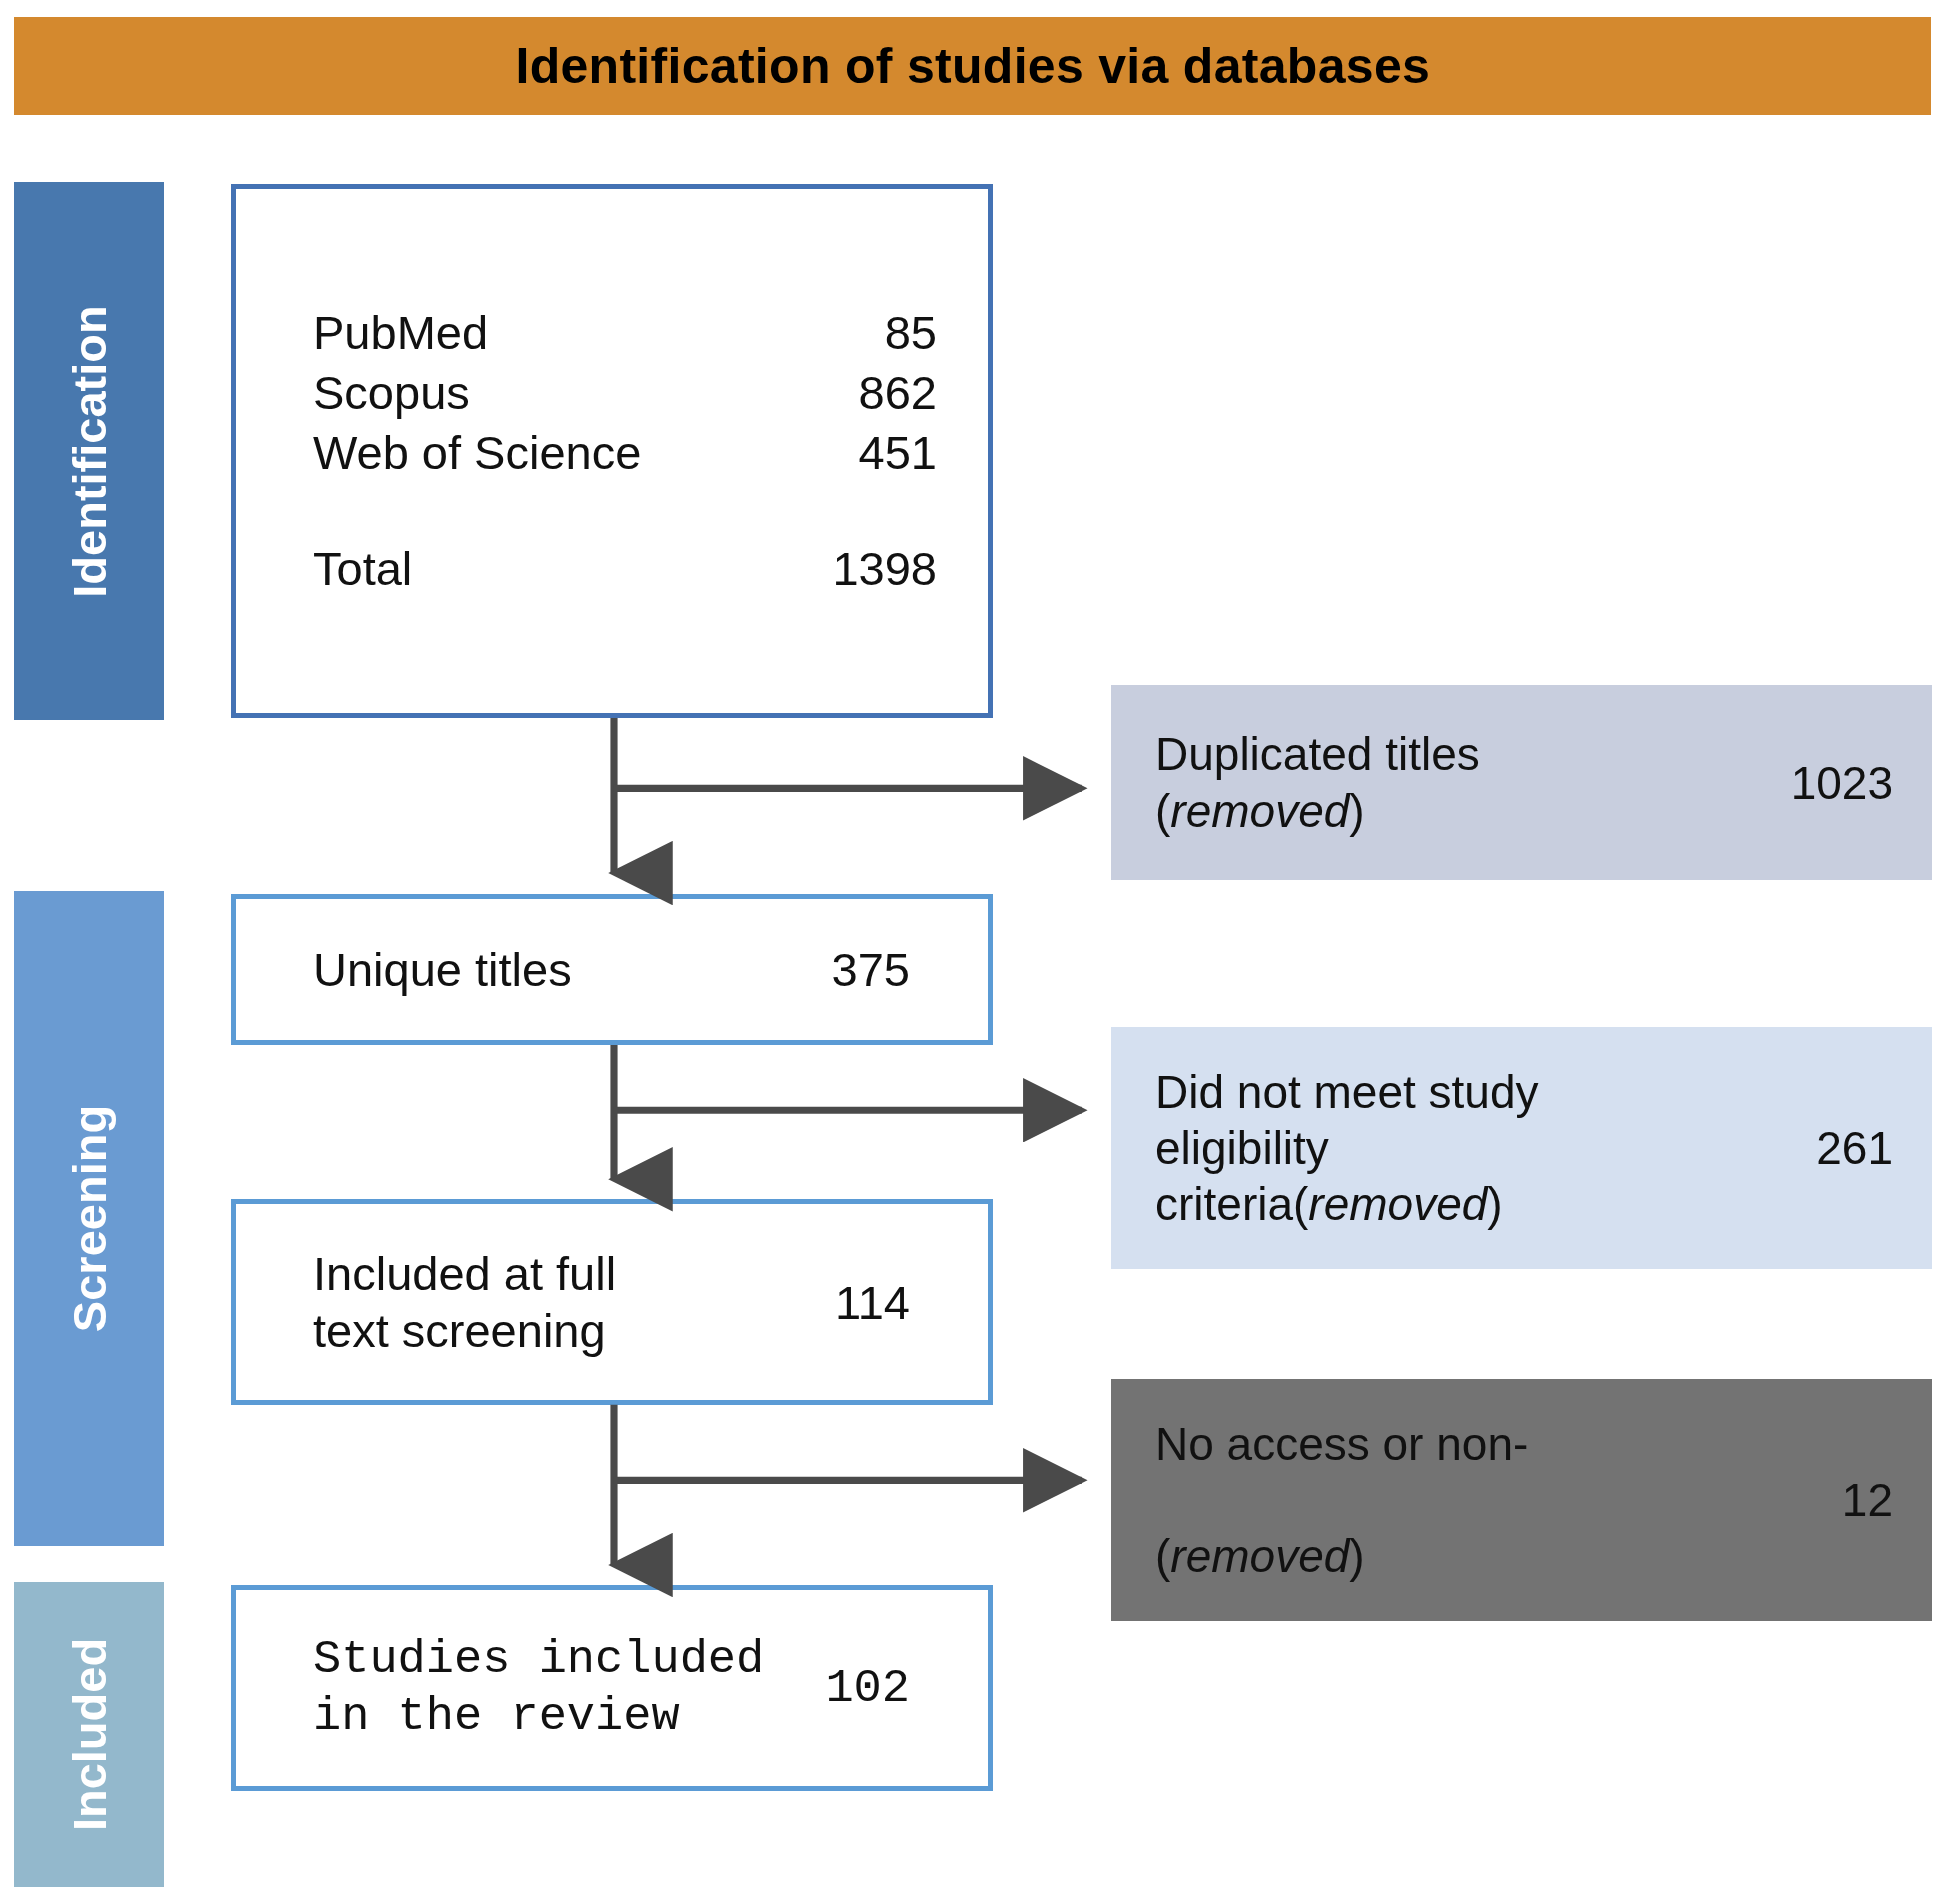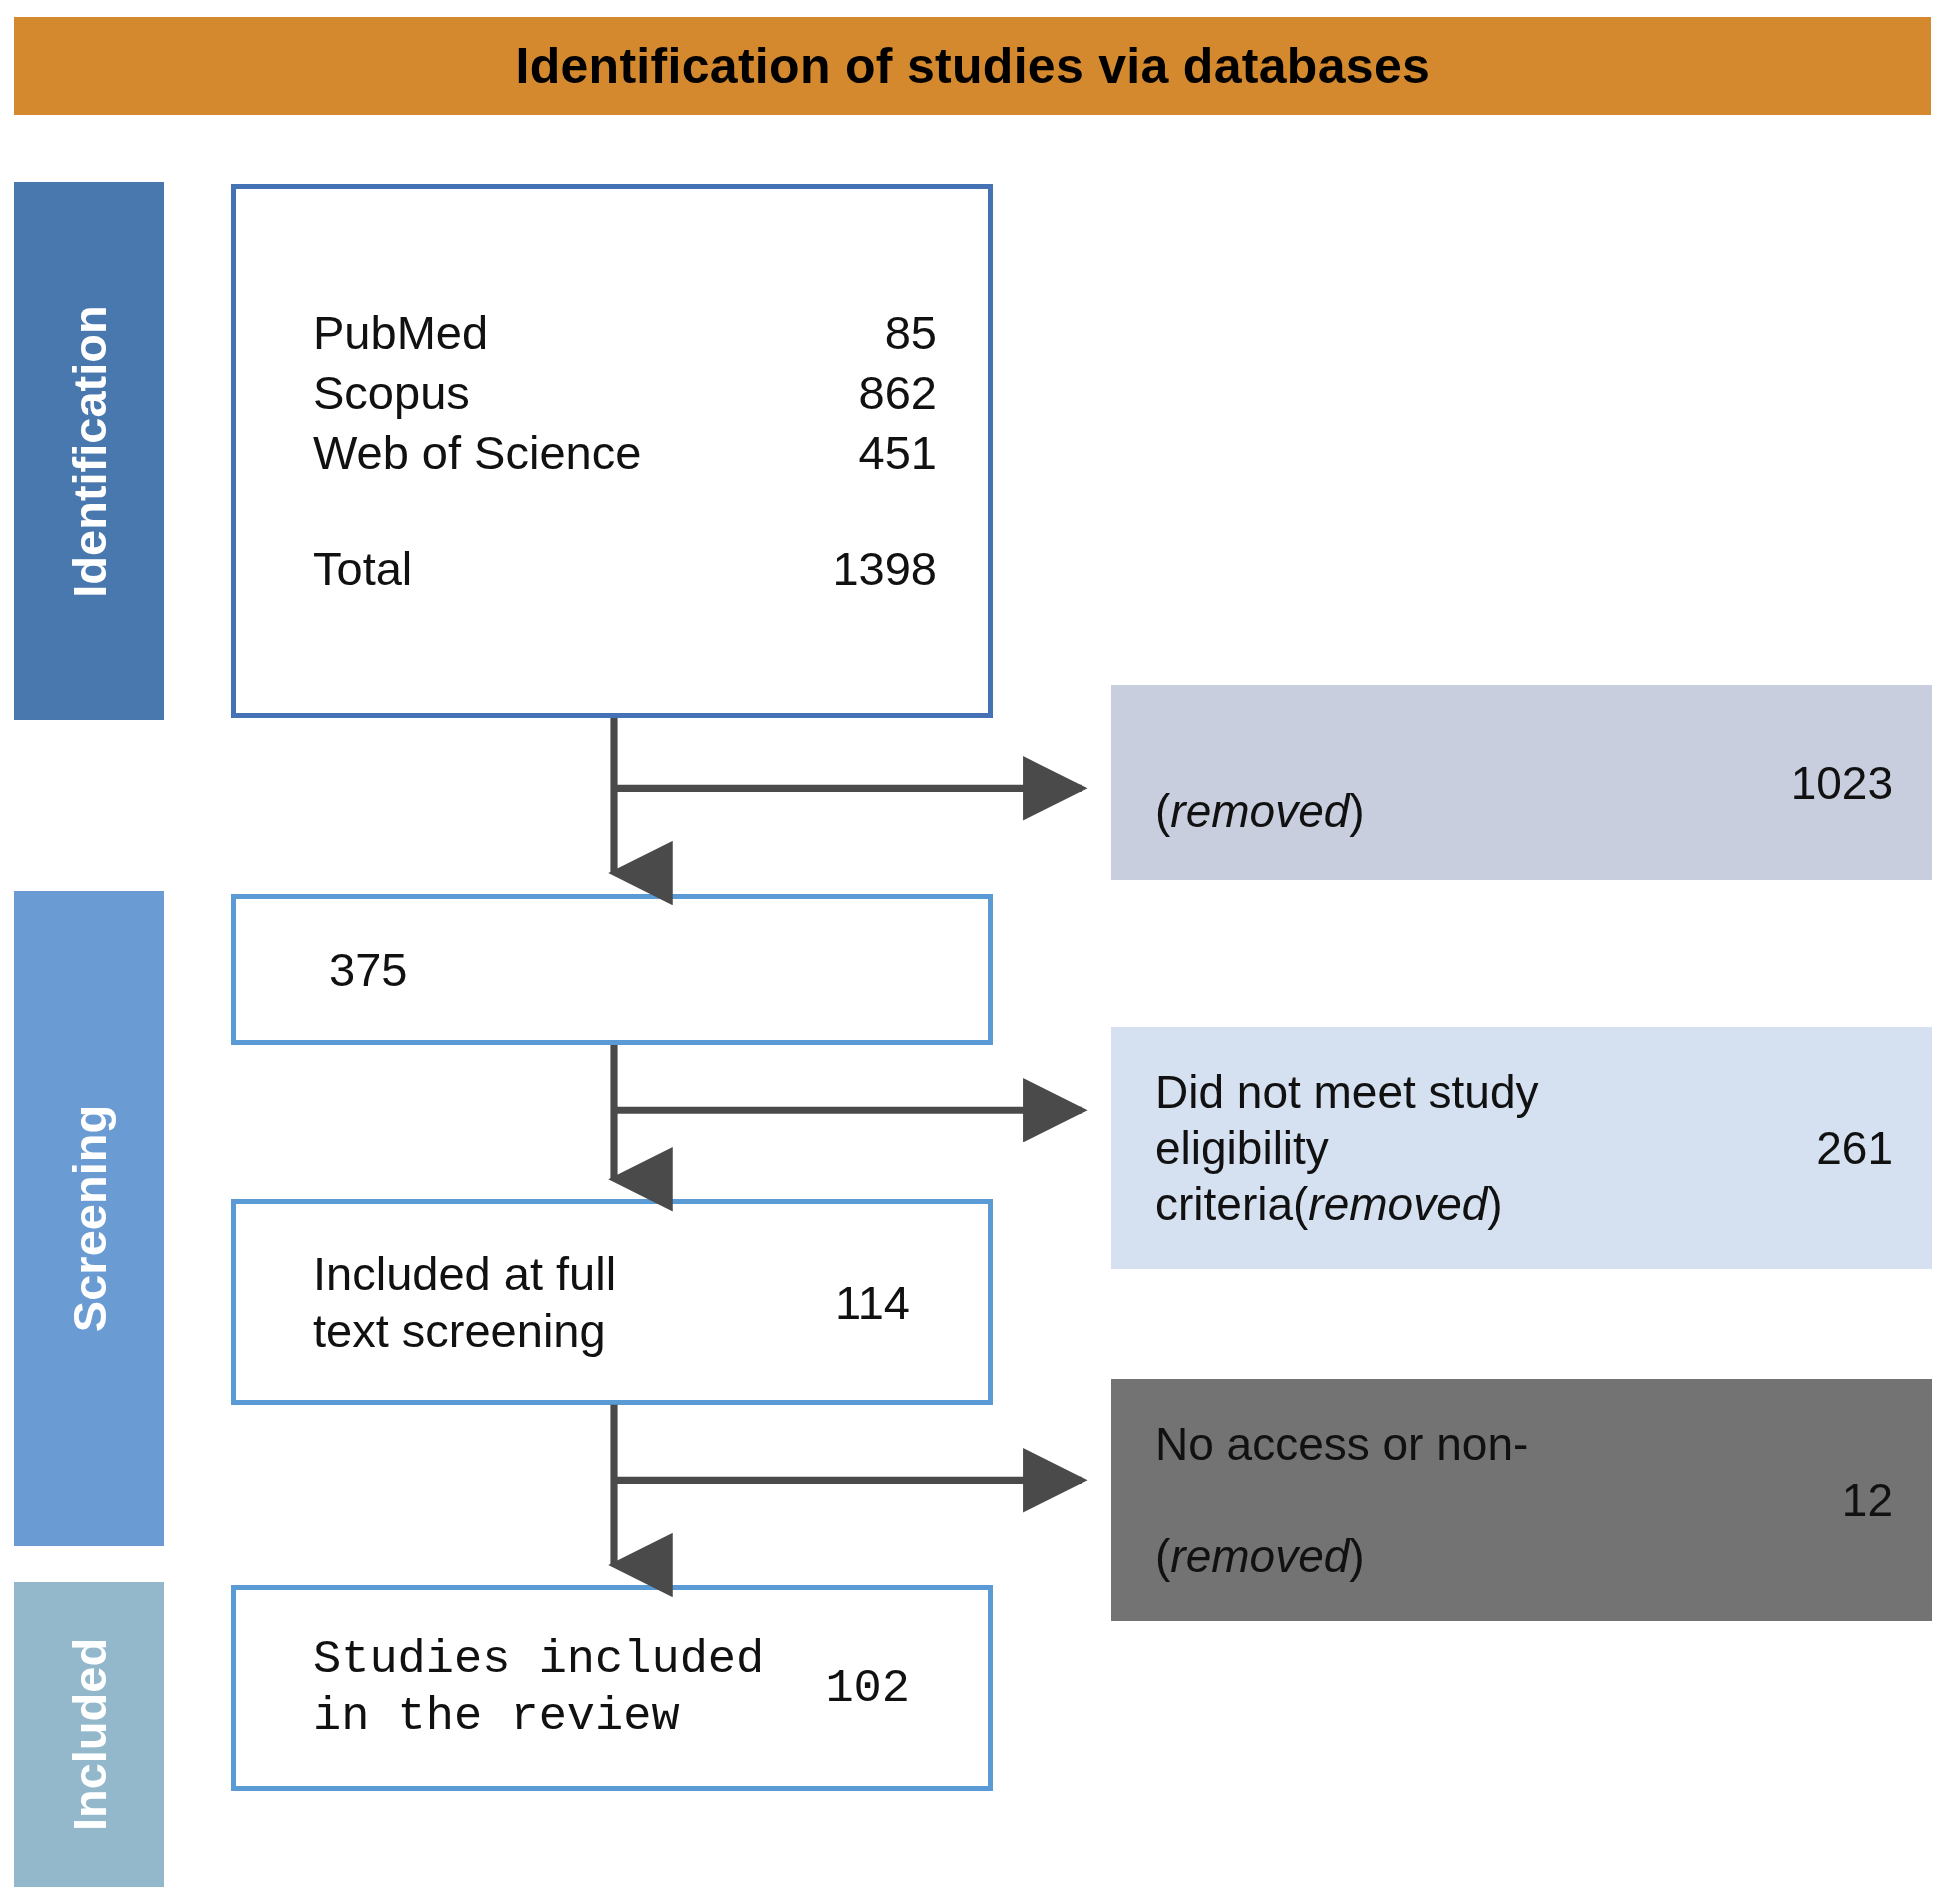--- a/index.html
+++ b/index.html
@@ -181,20 +181,21 @@
       <div class="row-spacer"></div>
       <div class="row">
         <span class="row-label">Total</span>
         <span class="row-value">1398</span>
       </div>
     </div>
   </div>
 
   <div class="flow-box" style="left:231px; top:894px; width:762px; height:151px; border:5.9px solid #5B9BD5;">
     <div class="flow-box-split">
+      <span class="split-label">Unique titles</span>
       <span class="split-value">375</span>
     </div>
   </div>
 
   <div class="flow-box" style="left:231px; top:1199px; width:762px; height:206px; border:5.9px solid #5B9BD5;">
     <div class="flow-box-split">
       <span class="split-label">Included at full
 text screening</span>
       <span class="split-value">114</span>
     </div>
@@ -203,21 +204,21 @@
   <div class="flow-box" style="left:231px; top:1585px; width:762px; height:206px; border:5.9px solid #5B9BD5;font-family:Liberation Mono, monospace;">
     <div class="flow-box-split">
       <span class="split-label">Studies included
 in the review</span>
       <span class="split-value">102</span>
     </div>
   </div>
 
   <div class="excl-box" style="left:1111px; top:685px; width:821px; height:195px; background:#C8CEDE;">
     <div class="excl-label">
-      <br>
+      <span>Duplicated titles</span><br>
       <span>(</span><i>removed</i><span>)</span>
     </div>
     <div class="excl-value">1023</div>
   </div>
 
   <div class="excl-box" style="left:1111px; top:1027px; width:821px; height:242px; background:#D5E0F0;">
     <div class="excl-label">
       <span>Did not meet study</span><br>
       <span>eligibility</span><br>
       <span>criteria(</span><i>removed</i><span>)</span>

